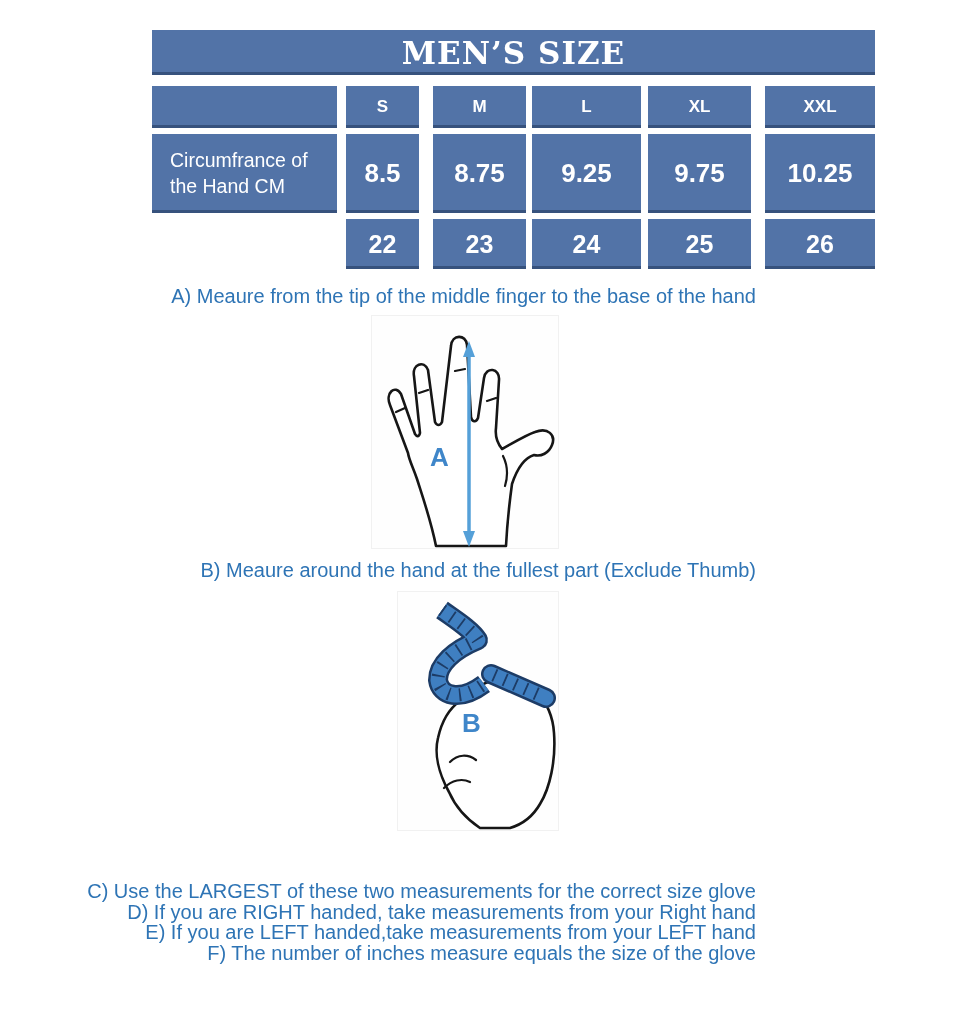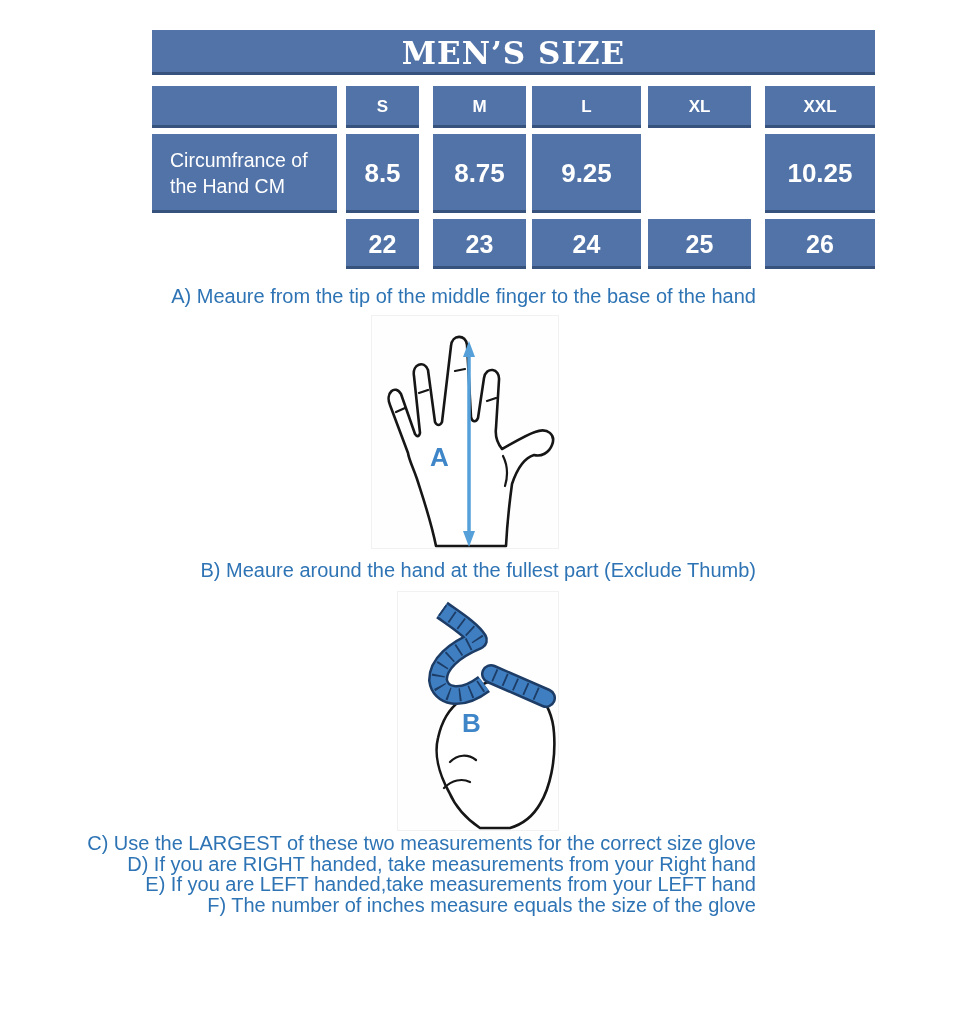--- a/index.html
+++ b/index.html
@@ -39,21 +39,21 @@
   .val1{font-size:26px;font-weight:bold;}
   .val2{font-size:25px;font-weight:bold;}
 
   
   .note{
     position:absolute;left:0;width:756px;text-align:right;
     color:#2e74b5;font-size:20px;line-height:20.5px;
   }
   .note-a{top:286px;}
   .note-b{top:560px;}
-  .notes-cdef{top:833px;}
+  .notes-cdef{top:881px;}
 
   
   .figure{position:absolute;border:1px solid #f1f1f1;background:#fefefe;}
   .fig-hand{left:371px;top:315px;width:186px;height:232px;}
   .fig-fist{left:397px;top:591px;width:160px;height:238px;}
   .figure svg{display:block;}
   .fig-label{
     font-family:"Liberation Sans", sans-serif;font-weight:bold;
     font-size:26px;fill:#3f86c9;
   }
@@ -68,20 +68,21 @@
   <div class="cell hdr c2">S</div>
   <div class="cell hdr c3">M</div>
   <div class="cell hdr c4">L</div>
   <div class="cell hdr c5">XL</div>
   <div class="cell hdr c6">XXL</div>
 
   <div class="cell r1 c1 row-label">Circumfrance of the Hand CM</div>
   <div class="cell r1 c2 val1">8.5</div>
   <div class="cell r1 c3 val1">8.75</div>
   <div class="cell r1 c4 val1">9.25</div>
+  <div class="cell r1 c5 val1">9.75</div>
   <div class="cell r1 c6 val1">10.25</div>
 
   <div class="cell r2 c2 val2">22</div>
   <div class="cell r2 c3 val2">23</div>
   <div class="cell r2 c4 val2">24</div>
   <div class="cell r2 c5 val2">25</div>
   <div class="cell r2 c6 val2">26</div>
 </div>
 
 <div class="note note-a">A) Meaure from the tip of the middle finger to the base of the hand</div>

